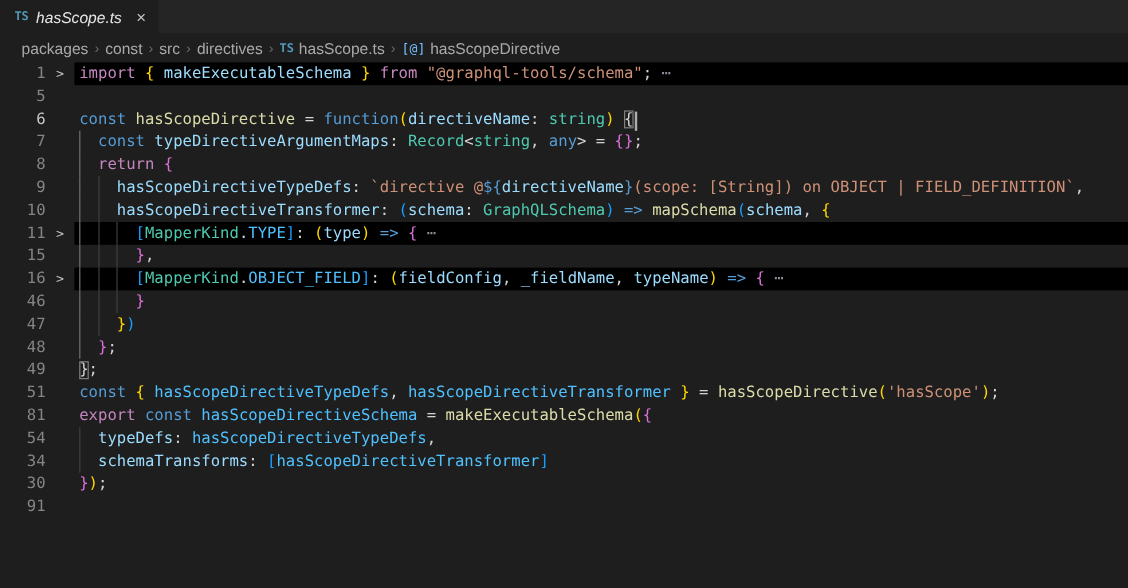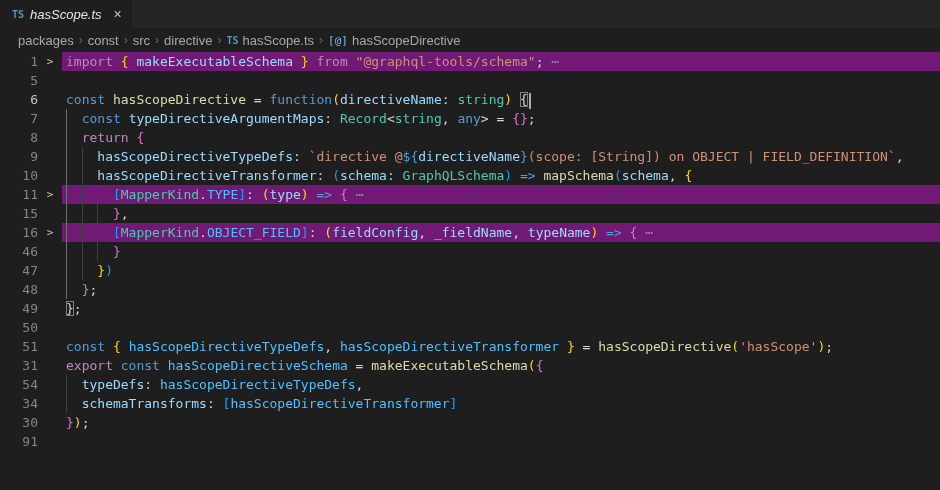--- a/index.html
+++ b/index.html
@@ -55,21 +55,21 @@
   }
   .num.active { color: #c6c6c6; }
   .foldcol {
     flex: 0 0 24px; text-align: center; color: #c5c5c5;
     font-size: 11px; user-select: none; cursor: pointer;
   }
   .content {
     flex: 1; position: relative; padding-left: 4px;
     white-space: pre; color: #d4d4d4;
   }
-  .content.hl { background: #701a75; }
+  .content.hl { background: #000000; }
   .guide {
     position: absolute; top: 0; bottom: 0; width: 1px;
     background: #404040;
   }
   .guide.active { background: #707070; }
   .tok { position: relative; }
   .tok.box { outline: 1px solid #808080; outline-offset: -1px; }
   .cursor {
     display: inline-block; width: 2px; height: 16px;
     background: #aeafad; vertical-align: text-bottom;
@@ -94,21 +94,21 @@
     <span class="crumb-sep">›</span>
     <span class="crumb">
       <span>const</span>
     </span>
     <span class="crumb-sep">›</span>
     <span class="crumb">
       <span>src</span>
     </span>
     <span class="crumb-sep">›</span>
     <span class="crumb">
-      <span>directive</span>
+      <span>directives</span>
     </span>
     <span class="crumb-sep">›</span>
     <span class="crumb">
       <span class="ts-icon">TS</span>
       <span>hasScope.ts</span>
     </span>
     <span class="crumb-sep">›</span>
     <span class="crumb">
       <span class="sym-icon">[@]</span>
       <span>hasScopeDirective</span>
@@ -180,47 +180,42 @@
       <span class="num">48</span>
       <span class="foldcol"></span>
       <div class="content"><span class="guide active" style="left: calc(0ch + 4px);"></span><span class="tok" style="color: rgb(212, 212, 212);">  </span><span class="tok" style="color: rgb(218, 112, 214);">}</span><span class="tok" style="color: rgb(212, 212, 212);">;</span></div>
     </div>
     <div class="line">
       <span class="num">49</span>
       <span class="foldcol"></span>
       <div class="content"><span class="tok box" style="color: rgb(212, 212, 212);">}</span><span class="tok" style="color: rgb(212, 212, 212);">;</span></div>
     </div>
     <div class="line">
-      <span class="num">50</span>
+      <span class="num">51</span>
+      <span class="foldcol"></span>
+      <div class="content"><span class="tok" style="color: rgb(86, 156, 214);">const</span><span class="tok" style="color: rgb(212, 212, 212);"> </span><span class="tok" style="color: rgb(255, 215, 0);">{</span><span class="tok" style="color: rgb(212, 212, 212);"> </span><span class="tok" style="color: rgb(79, 193, 255);">hasScopeDirectiveTypeDefs</span><span class="tok" style="color: rgb(212, 212, 212);">, </span><span class="tok" style="color: rgb(79, 193, 255);">hasScopeDirectiveTransformer</span><span class="tok" style="color: rgb(212, 212, 212);"> </span><span class="tok" style="color: rgb(255, 215, 0);">}</span><span class="tok" style="color: rgb(212, 212, 212);"> = </span><span class="tok" style="color: rgb(220, 220, 170);">hasScopeDirective</span><span class="tok" style="color: rgb(255, 215, 0);">(</span><span class="tok" style="color: rgb(206, 145, 120);">'hasScope'</span><span class="tok" style="color: rgb(255, 215, 0);">)</span><span class="tok" style="color: rgb(212, 212, 212);">;</span></div>
+    </div>
+    <div class="line">
+      <span class="num">81</span>
+      <span class="foldcol"></span>
+      <div class="content"><span class="tok" style="color: rgb(197, 134, 192);">export</span><span class="tok" style="color: rgb(212, 212, 212);"> </span><span class="tok" style="color: rgb(86, 156, 214);">const</span><span class="tok" style="color: rgb(212, 212, 212);"> </span><span class="tok" style="color: rgb(79, 193, 255);">hasScopeDirectiveSchema</span><span class="tok" style="color: rgb(212, 212, 212);"> = </span><span class="tok" style="color: rgb(220, 220, 170);">makeExecutableSchema</span><span class="tok" style="color: rgb(255, 215, 0);">(</span><span class="tok" style="color: rgb(218, 112, 214);">{</span></div>
+    </div>
+    <div class="line">
+      <span class="num">54</span>
+      <span class="foldcol"></span>
+      <div class="content"><span class="guide" style="left: calc(0ch + 4px);"></span><span class="tok" style="color: rgb(212, 212, 212);">  </span><span class="tok" style="color: rgb(156, 220, 254);">typeDefs</span><span class="tok" style="color: rgb(212, 212, 212);">: </span><span class="tok" style="color: rgb(79, 193, 255);">hasScopeDirectiveTypeDefs</span><span class="tok" style="color: rgb(212, 212, 212);">,</span></div>
+    </div>
+    <div class="line">
+      <span class="num">34</span>
+      <span class="foldcol"></span>
+      <div class="content"><span class="guide" style="left: calc(0ch + 4px);"></span><span class="tok" style="color: rgb(212, 212, 212);">  </span><span class="tok" style="color: rgb(156, 220, 254);">schemaTransforms</span><span class="tok" style="color: rgb(212, 212, 212);">: </span><span class="tok" style="color: rgb(23, 159, 255);">[</span><span class="tok" style="color: rgb(79, 193, 255);">hasScopeDirectiveTransformer</span><span class="tok" style="color: rgb(23, 159, 255);">]</span></div>
+    </div>
+    <div class="line">
+      <span class="num">30</span>
+      <span class="foldcol"></span>
+      <div class="content"><span class="tok" style="color: rgb(218, 112, 214);">}</span><span class="tok" style="color: rgb(255, 215, 0);">)</span><span class="tok" style="color: rgb(212, 212, 212);">;</span></div>
+    </div>
+    <div class="line">
+      <span class="num">91</span>
       <span class="foldcol"></span>
       <div class="content"></div>
     </div>
-    <div class="line">
-      <span class="num">51</span>
-      <span class="foldcol"></span>
-      <div class="content"><span class="tok" style="color: rgb(86, 156, 214);">const</span><span class="tok" style="color: rgb(212, 212, 212);"> </span><span class="tok" style="color: rgb(255, 215, 0);">{</span><span class="tok" style="color: rgb(212, 212, 212);"> </span><span class="tok" style="color: rgb(79, 193, 255);">hasScopeDirectiveTypeDefs</span><span class="tok" style="color: rgb(212, 212, 212);">, </span><span class="tok" style="color: rgb(79, 193, 255);">hasScopeDirectiveTransformer</span><span class="tok" style="color: rgb(212, 212, 212);"> </span><span class="tok" style="color: rgb(255, 215, 0);">}</span><span class="tok" style="color: rgb(212, 212, 212);"> = </span><span class="tok" style="color: rgb(220, 220, 170);">hasScopeDirective</span><span class="tok" style="color: rgb(255, 215, 0);">(</span><span class="tok" style="color: rgb(206, 145, 120);">'hasScope'</span><span class="tok" style="color: rgb(255, 215, 0);">)</span><span class="tok" style="color: rgb(212, 212, 212);">;</span></div>
-    </div>
-    <div class="line">
-      <span class="num">31</span>
-      <span class="foldcol"></span>
-      <div class="content"><span class="tok" style="color: rgb(197, 134, 192);">export</span><span class="tok" style="color: rgb(212, 212, 212);"> </span><span class="tok" style="color: rgb(86, 156, 214);">const</span><span class="tok" style="color: rgb(212, 212, 212);"> </span><span class="tok" style="color: rgb(79, 193, 255);">hasScopeDirectiveSchema</span><span class="tok" style="color: rgb(212, 212, 212);"> = </span><span class="tok" style="color: rgb(220, 220, 170);">makeExecutableSchema</span><span class="tok" style="color: rgb(255, 215, 0);">(</span><span class="tok" style="color: rgb(218, 112, 214);">{</span></div>
-    </div>
-    <div class="line">
-      <span class="num">54</span>
-      <span class="foldcol"></span>
-      <div class="content"><span class="guide" style="left: calc(0ch + 4px);"></span><span class="tok" style="color: rgb(212, 212, 212);">  </span><span class="tok" style="color: rgb(156, 220, 254);">typeDefs</span><span class="tok" style="color: rgb(212, 212, 212);">: </span><span class="tok" style="color: rgb(79, 193, 255);">hasScopeDirectiveTypeDefs</span><span class="tok" style="color: rgb(212, 212, 212);">,</span></div>
-    </div>
-    <div class="line">
-      <span class="num">34</span>
-      <span class="foldcol"></span>
-      <div class="content"><span class="guide" style="left: calc(0ch + 4px);"></span><span class="tok" style="color: rgb(212, 212, 212);">  </span><span class="tok" style="color: rgb(156, 220, 254);">schemaTransforms</span><span class="tok" style="color: rgb(212, 212, 212);">: </span><span class="tok" style="color: rgb(23, 159, 255);">[</span><span class="tok" style="color: rgb(79, 193, 255);">hasScopeDirectiveTransformer</span><span class="tok" style="color: rgb(23, 159, 255);">]</span></div>
-    </div>
-    <div class="line">
-      <span class="num">30</span>
-      <span class="foldcol"></span>
-      <div class="content"><span class="tok" style="color: rgb(218, 112, 214);">}</span><span class="tok" style="color: rgb(255, 215, 0);">)</span><span class="tok" style="color: rgb(212, 212, 212);">;</span></div>
-    </div>
-    <div class="line">
-      <span class="num">91</span>
-      <span class="foldcol"></span>
-      <div class="content"></div>
-    </div>
   </div>
 
 </body></html>

